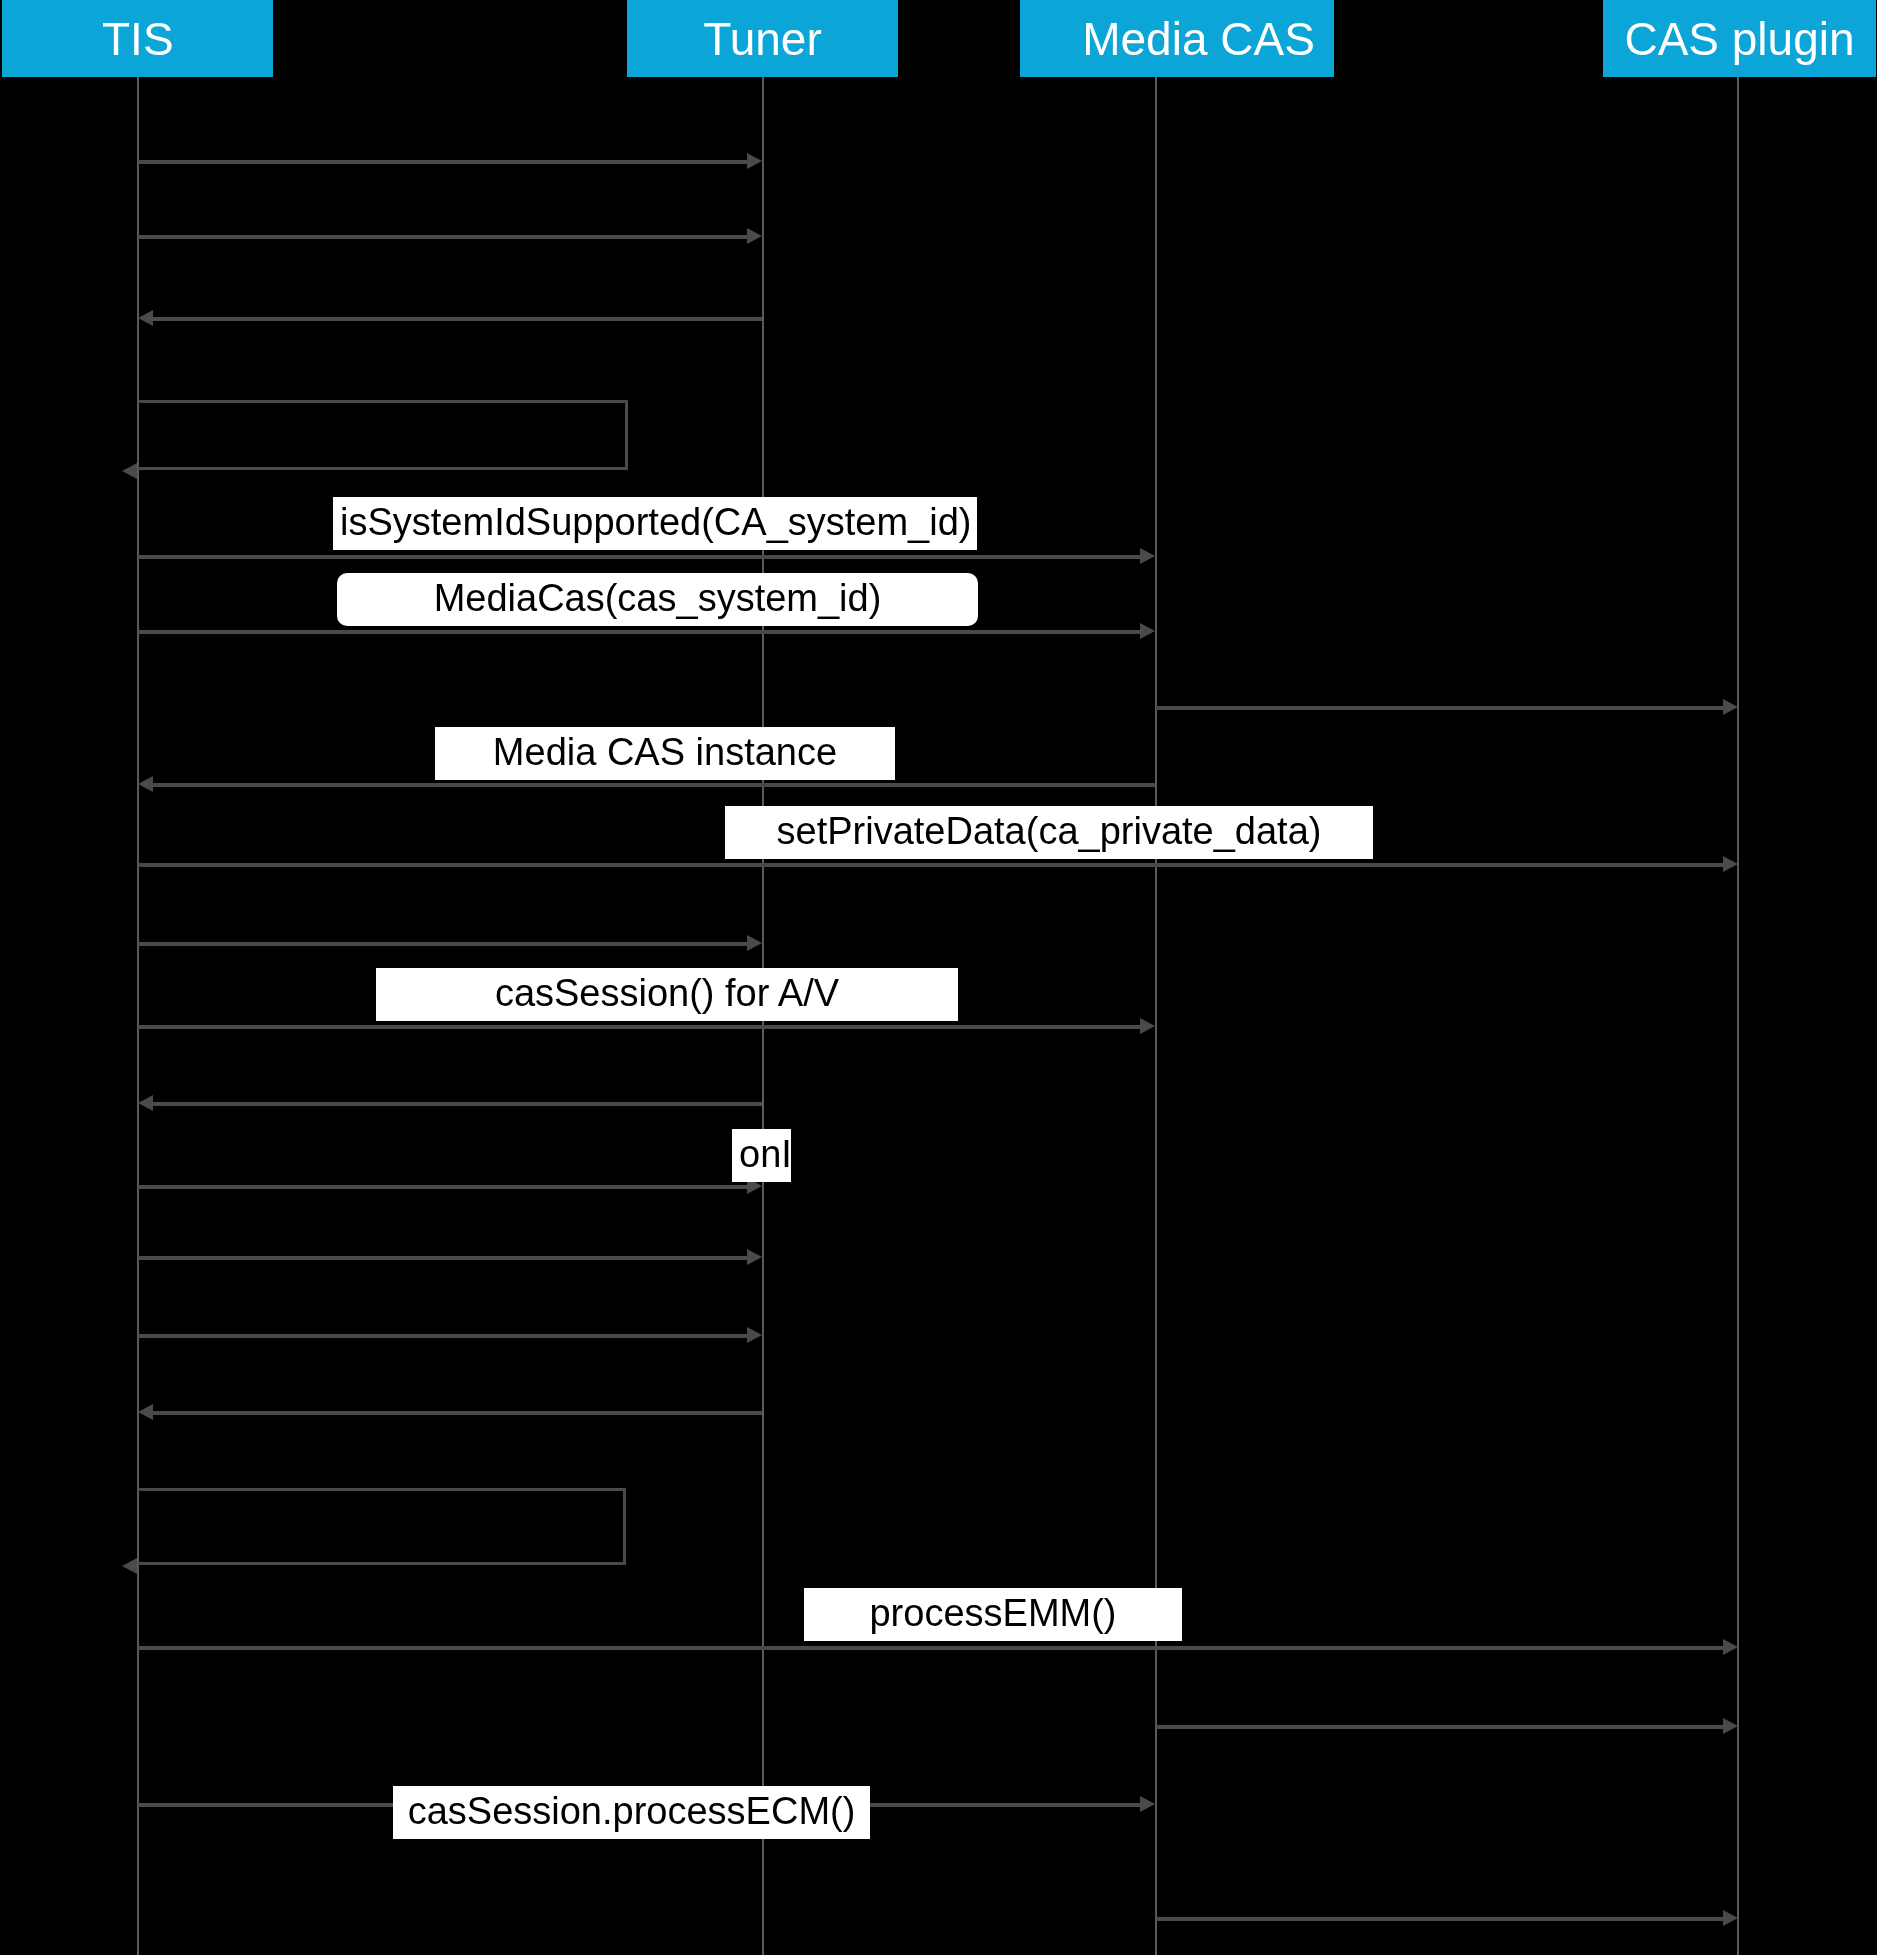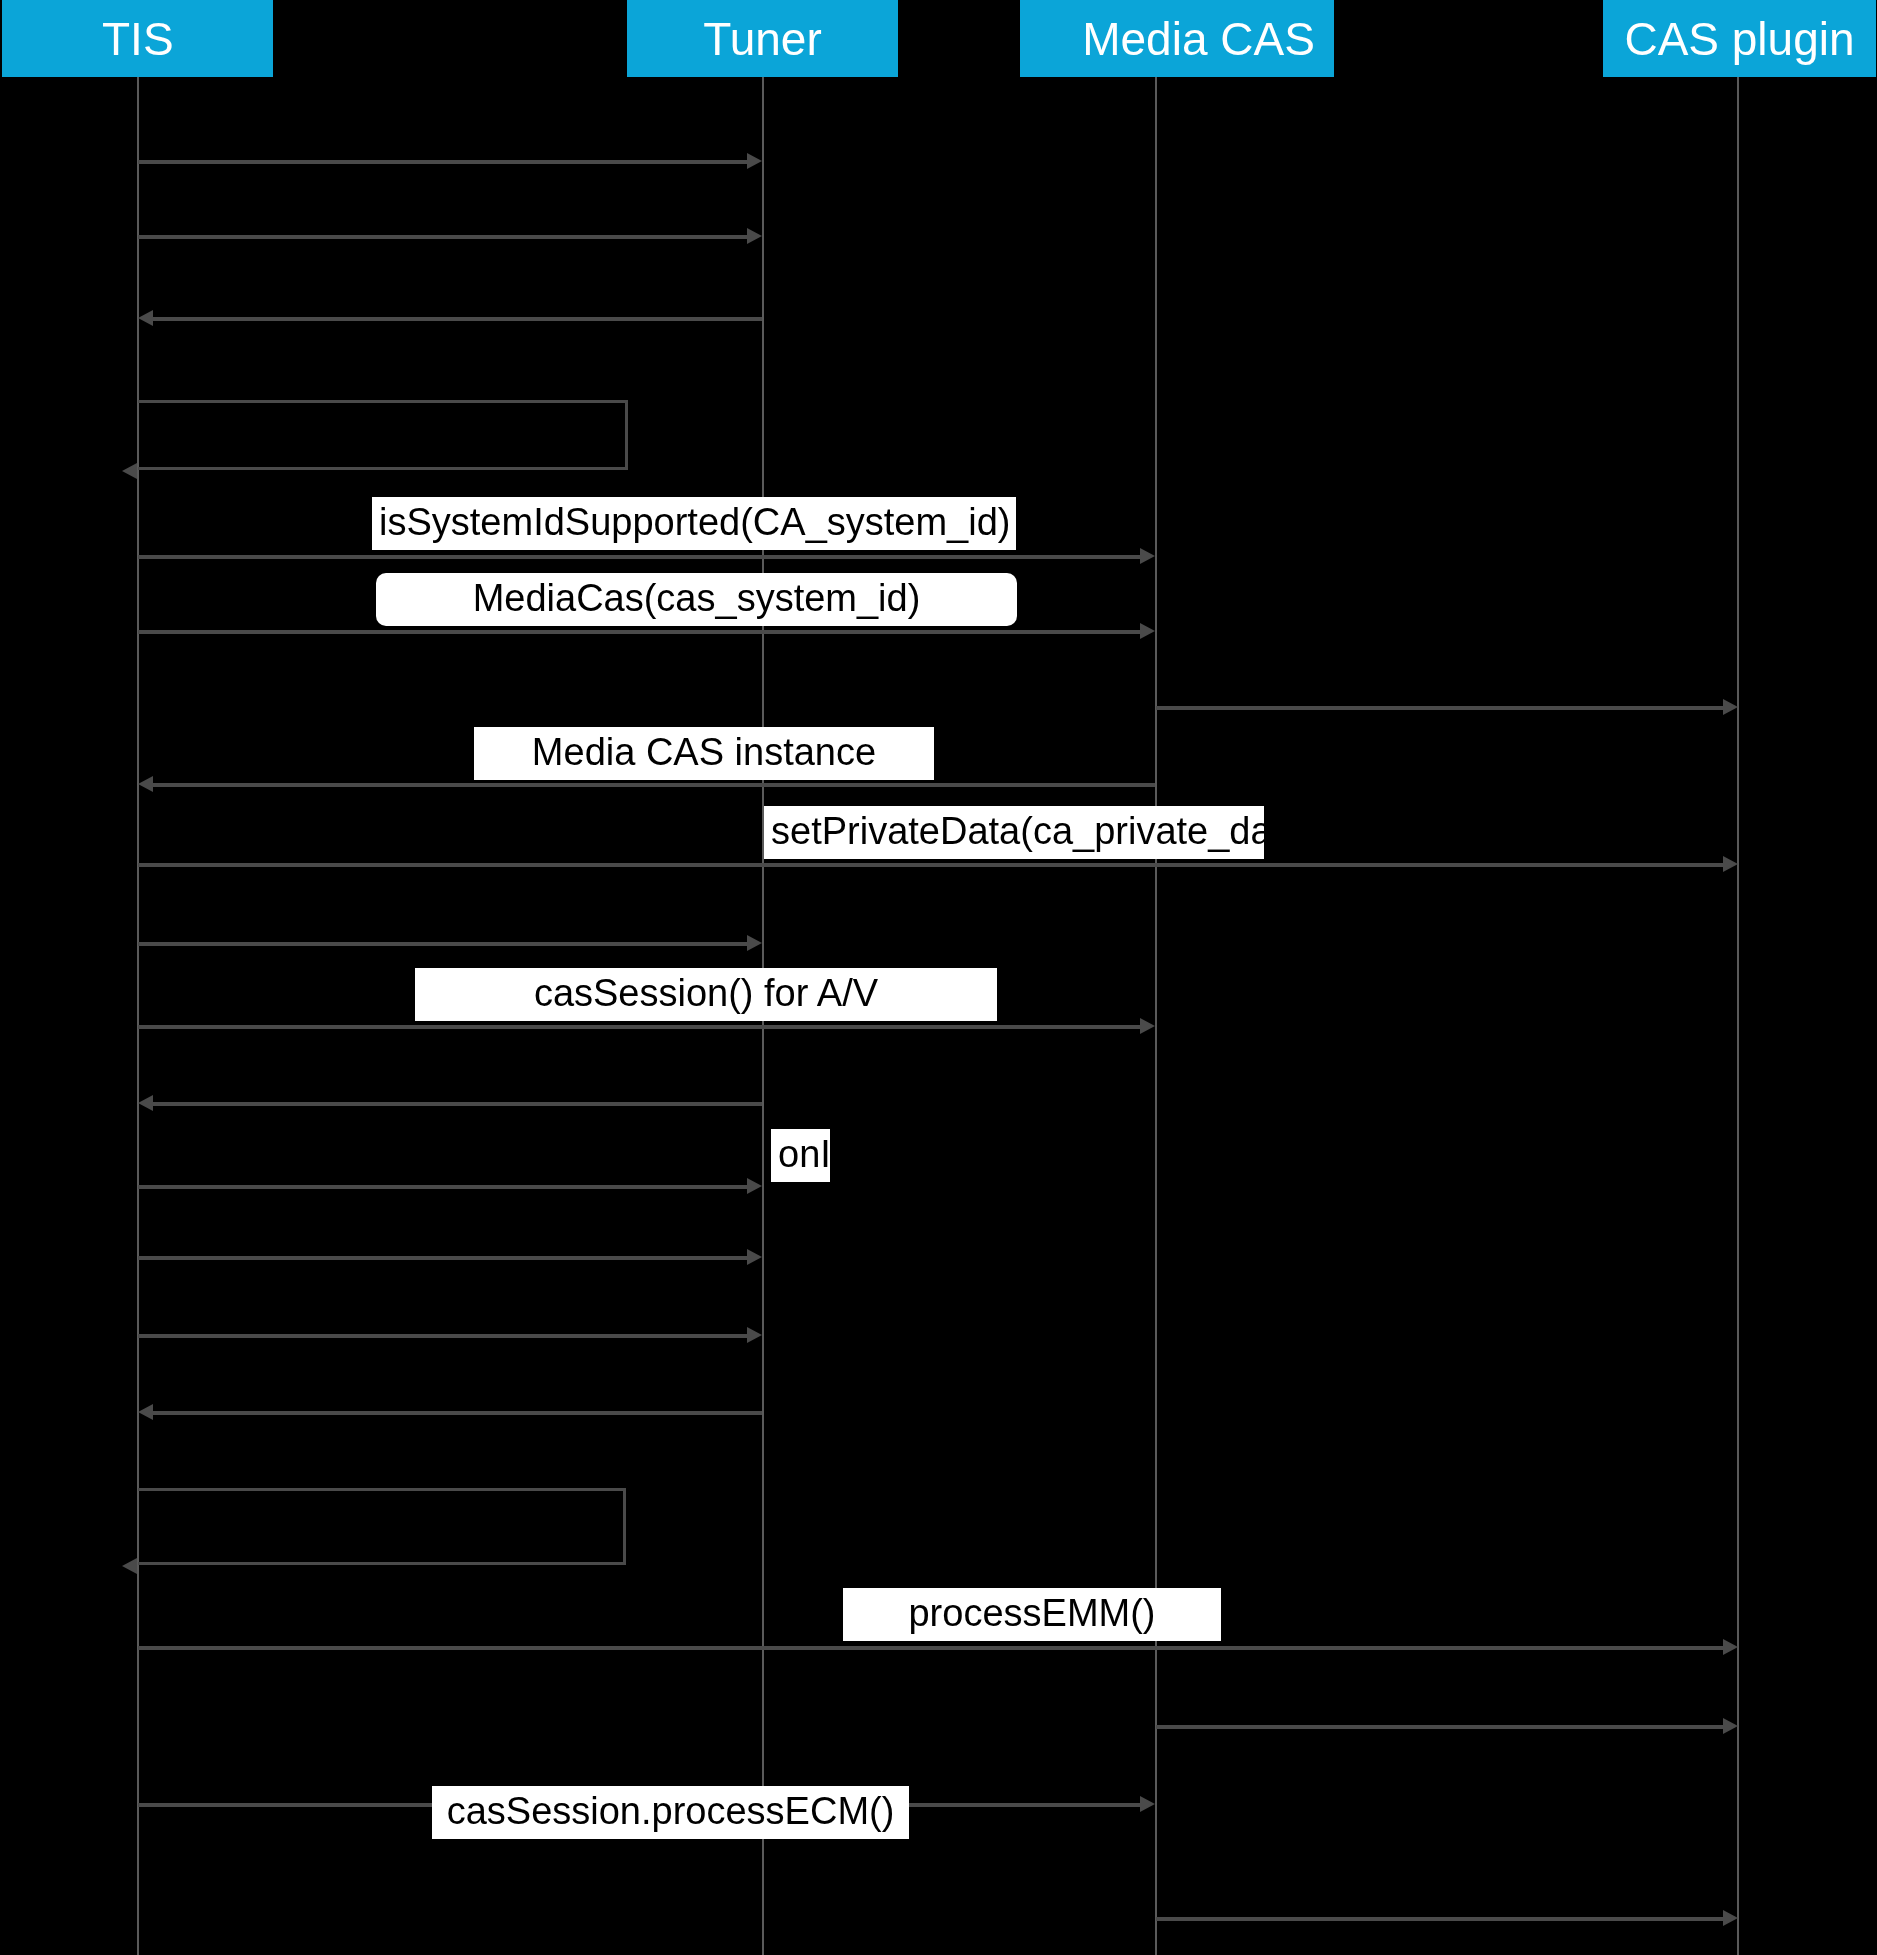--- a/index.html
+++ b/index.html
@@ -60,21 +60,20 @@
     position:absolute;
     background:#ffffff;
     color:#000000;
     font-size:38px;
     font-family:"Liberation Sans",sans-serif;
     line-height:1.0;
     padding:6.3px 7px 8.6px 7px;
     white-space:nowrap;
     box-sizing:border-box;
     text-align:center;
-    margin-left:39px;
   }
   .msg-label.clipped{
     overflow:hidden;
   }
 </style>
 </head>
 <body>
 
 <div id="stage">
 
@@ -132,21 +131,21 @@
         <div class="arrowhead right" style="left: 1723px; top: 699px;"></div>
       </div>
       <div style="position: absolute; left: 0px; top: 0px; width: 100%; height: 0px;">
         <div class="msg-line" style="left: 153px; top: 783px; width: 1002px;"></div>
         <div class="arrowhead left" style="left: 138px; top: 776px;"></div>
         <div class="msg-label" style="left: 435px; top: 727px; width: 460px;">Media CAS instance</div>
       </div>
       <div style="position: absolute; left: 0px; top: 0px; width: 100%; height: 0px;">
         <div class="msg-line" style="left: 138px; top: 863px; width: 1585px;"></div>
         <div class="arrowhead right" style="left: 1723px; top: 856px;"></div>
-        <div class="msg-label" style="left: 725px; top: 806px; width: 500px;">setPrivateData(ca_private_data)</div>
+        <div class="msg-label" style="left: 725px; top: 806px; width: 648px;">setPrivateData(ca_private_data)</div>
       </div>
       <div style="position: absolute; left: 0px; top: 0px; width: 100%; height: 0px;">
         <div class="msg-line" style="left: 138px; top: 942px; width: 609px;"></div>
         <div class="arrowhead right" style="left: 747px; top: 935px;"></div>
       </div>
       <div style="position: absolute; left: 0px; top: 0px; width: 100%; height: 0px;">
         <div class="msg-line" style="left: 138px; top: 1025px; width: 1002px;"></div>
         <div class="arrowhead right" style="left: 1140px; top: 1018px;"></div>
         <div class="msg-label" style="left: 376px; top: 968px; width: 582px;">casSession() for A/V</div>
       </div>

